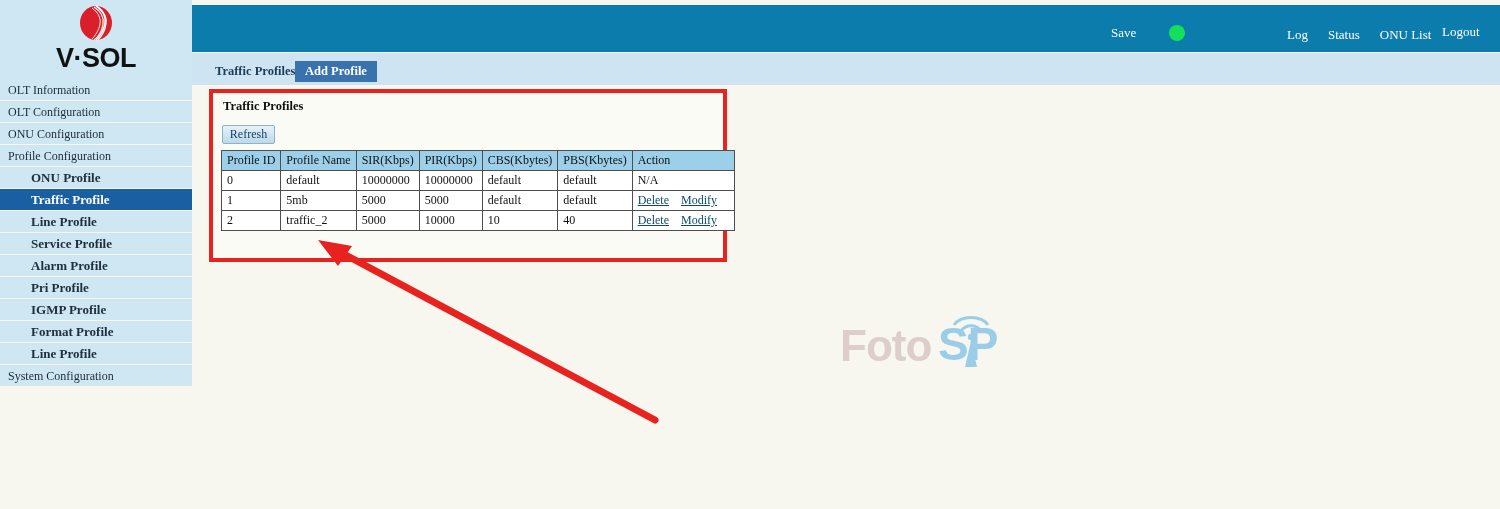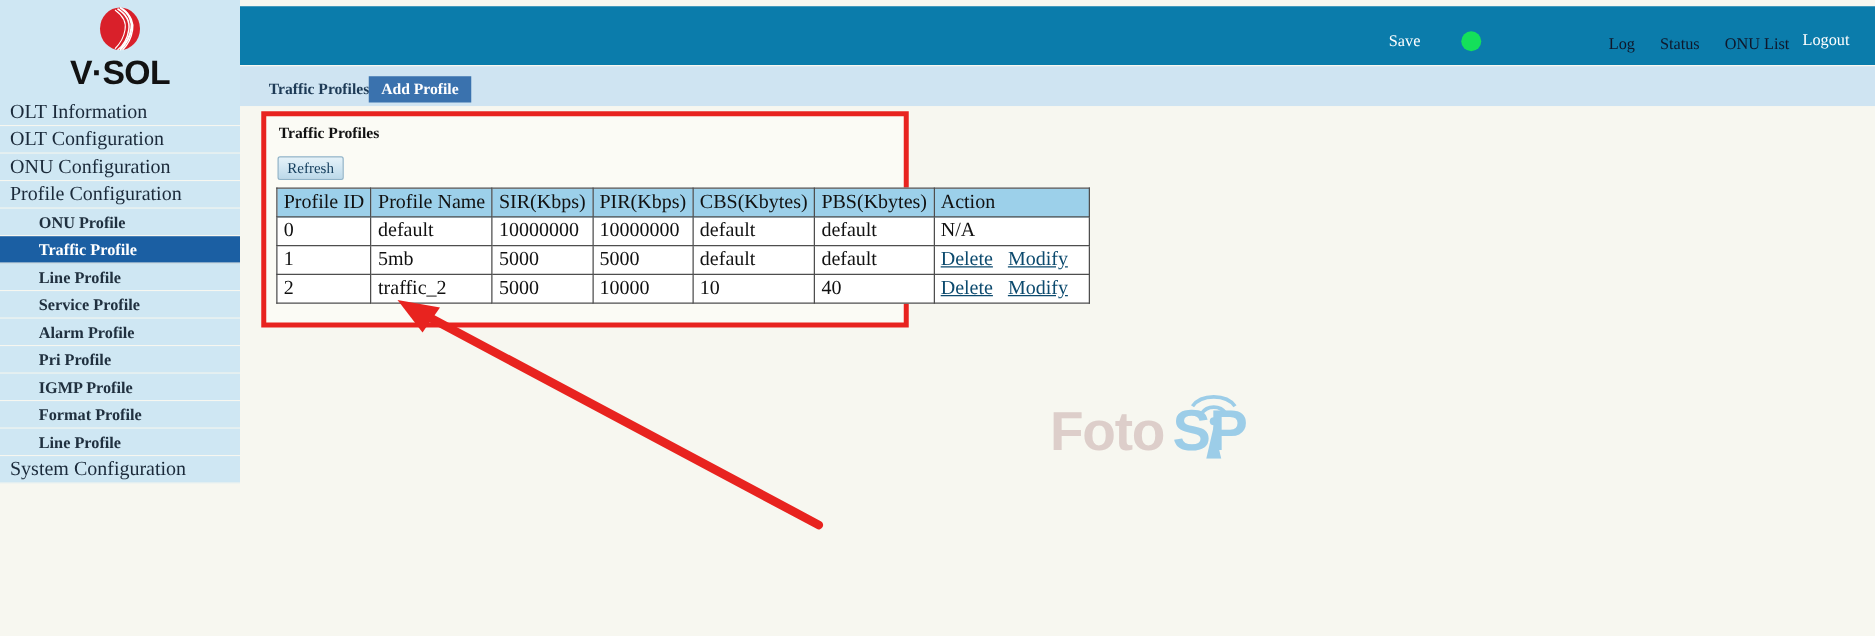--- a/index.html
+++ b/index.html
@@ -39,21 +39,21 @@
     font-size: 27px;
     letter-spacing: -0.5px;
     color: #121212;
     line-height: 30px;
     margin-top: 1px;
   }
   .nav-list { list-style: none; margin: 0; padding: 0; }
   .nav-item {
     height: 22px;
     line-height: 22px;
-    font-size: 16px;
+    font-size: 12px;
     color: #1b2a3a;
     background: #cfe7f3;
     border-bottom: 1px solid #f7f7f0;
     padding-left: 8px;
     white-space: nowrap;
     cursor: pointer;
   }
   .nav-item.sub {
     padding-left: 31px;
     font-size: 13px;
@@ -82,21 +82,21 @@
     position: absolute; left: 977px; top: 20px;
     width: 16px; height: 16px;
     border-radius: 50%;
     background: #14e05a;
   }
   #topbar .right-links {
     position: absolute; left: 1095px; top: 22px;
     display: flex; align-items: center;
   }
   #topbar .right-links span {
-    font-size: 13px; color: #0f172a;
+    font-size: 13px; color: #ffffff;
     margin-right: 20px;
     cursor: pointer;
     white-space: nowrap;
   }
   #topbar .logout-link {
     position: absolute; left: 1250px; top: 19px;
     font-size: 13px; color: #ffffff;
     font-weight: normal;
     cursor: pointer;
   }
@@ -161,21 +161,21 @@
     color: #17405f;
     background: linear-gradient(#e5f2f9, #bcd9ea);
     border: 1px solid #8fb3c9;
     border-radius: 2px;
     cursor: pointer;
   }
   #profiles-table {
     position: absolute;
     left: 8px; top: 57px;
     border-collapse: collapse;
-    font-size: 16px;
+    font-size: 12px;
     color: #111111;
     background: #ffffff;
   }
   #profiles-table th, #profiles-table td {
     border: 1px solid #4e4e4e;
     padding: 2px 5px;
     text-align: left;
     font-weight: normal;
     height: 20px;
     vertical-align: middle;

